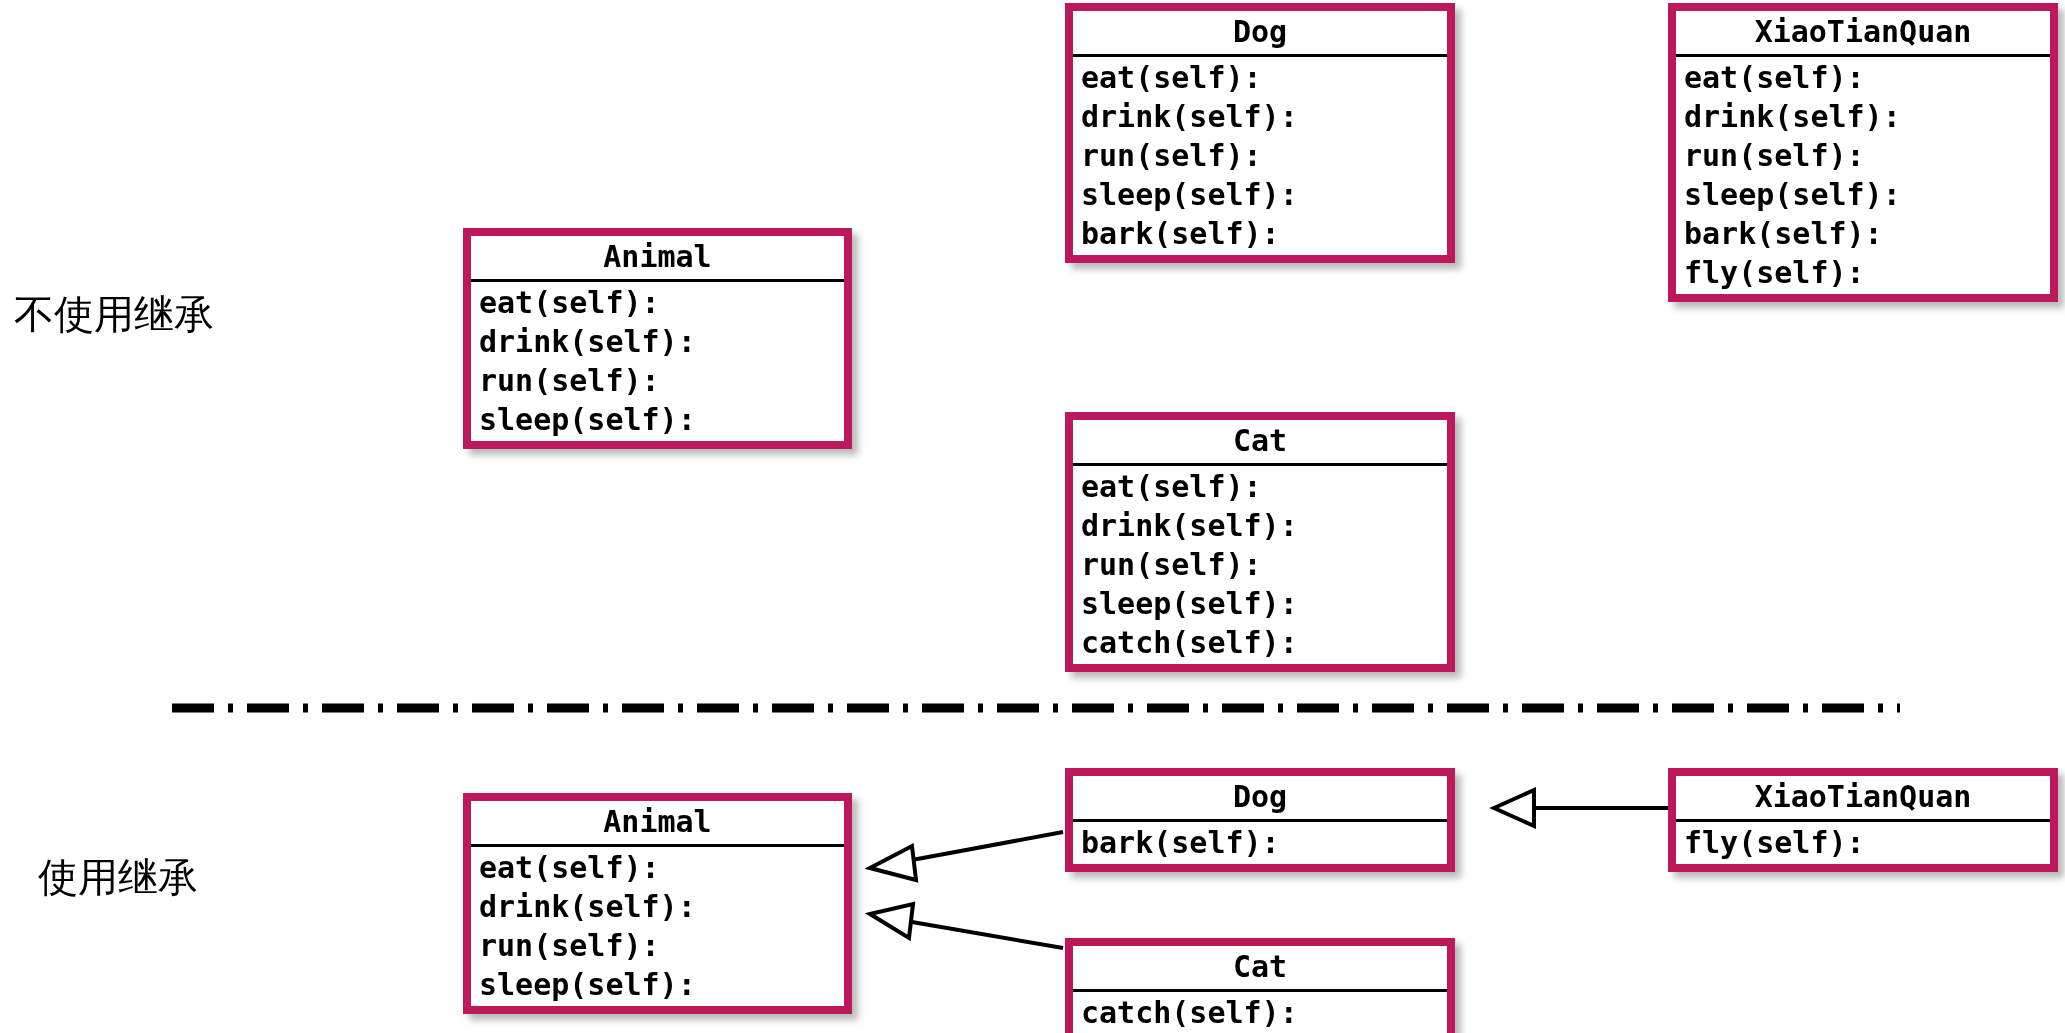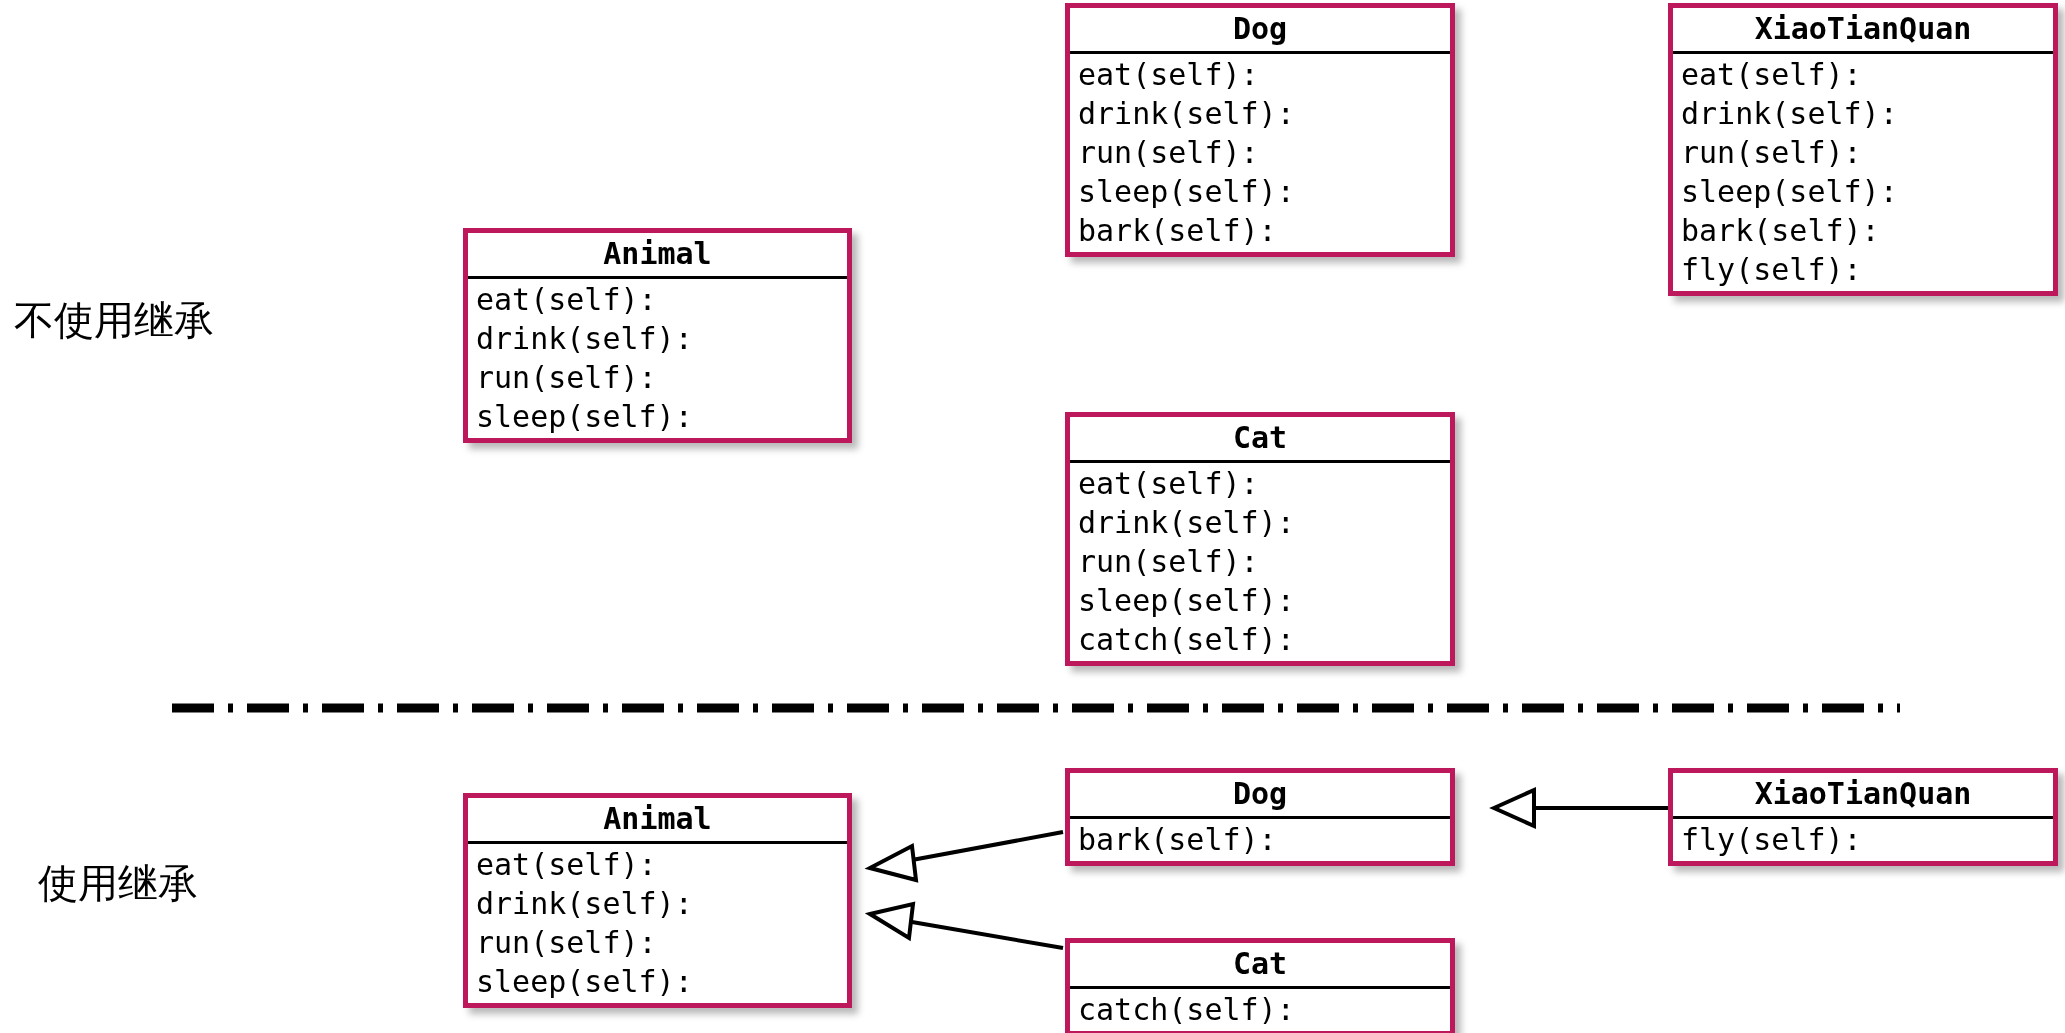--- a/index.html
+++ b/index.html
@@ -14,60 +14,60 @@
     background: #ffffff;
     overflow: hidden;
     font-family: "DejaVu Sans Mono", "Liberation Mono", monospace;
   }
 
   
   .uml-box {
     position: absolute;
     box-sizing: border-box;
     background: #ffffff;
-    border: 5px solid #be185d;
+    border: 8px solid #be185d;
     box-shadow: 6px 6px 7px rgba(0,0,0,0.28);
     z-index: 5;
   }
   .uml-title {
     box-sizing: border-box;
     width: 100%;
     text-align: center;
     font-weight: bold;
     font-size: 30px;
     line-height: 38px;
     padding: 2px 0 3px 0;
     border-bottom: 3px solid #000000;
     color: #000000;
     letter-spacing: 0px;
     white-space: nowrap;
     font-family: "DejaVu Sans Mono", "Liberation Mono", monospace;
   }
   .uml-methods {
     box-sizing: border-box;
     padding: 1px 0 2px 8px;
+    font-weight: bold;
   }
   .uml-method {
     font-size: 30px;
     line-height: 39px;
     color: #000000;
     white-space: nowrap;
     font-family: "DejaVu Sans Mono", "Liberation Mono", monospace;
   }
 
   
   .section-label {
     position: absolute;
     font-family: "DejaVu Sans", "Liberation Sans", sans-serif;
     font-size: 40px;
     line-height: 48px;
     color: #000000;
     white-space: nowrap;
     z-index: 4;
-    margin-top: 6px;
   }
   .divider-dotdash {
     position: absolute;
     z-index: 3;
   }
 
   
   #arrow-layer {
     position: absolute;
     left: 0;

